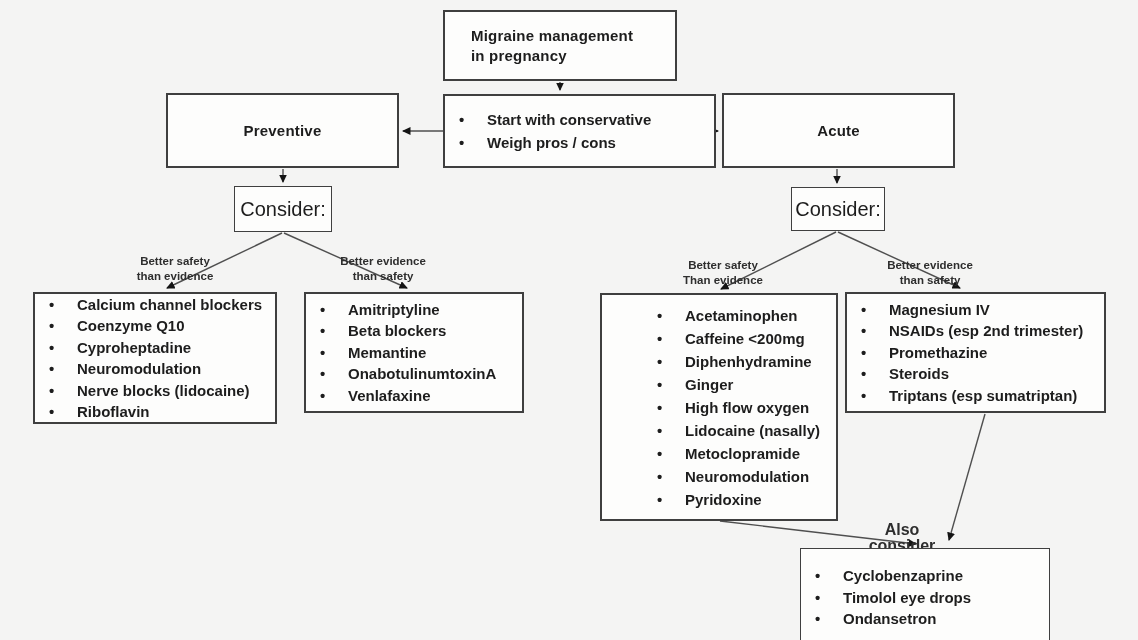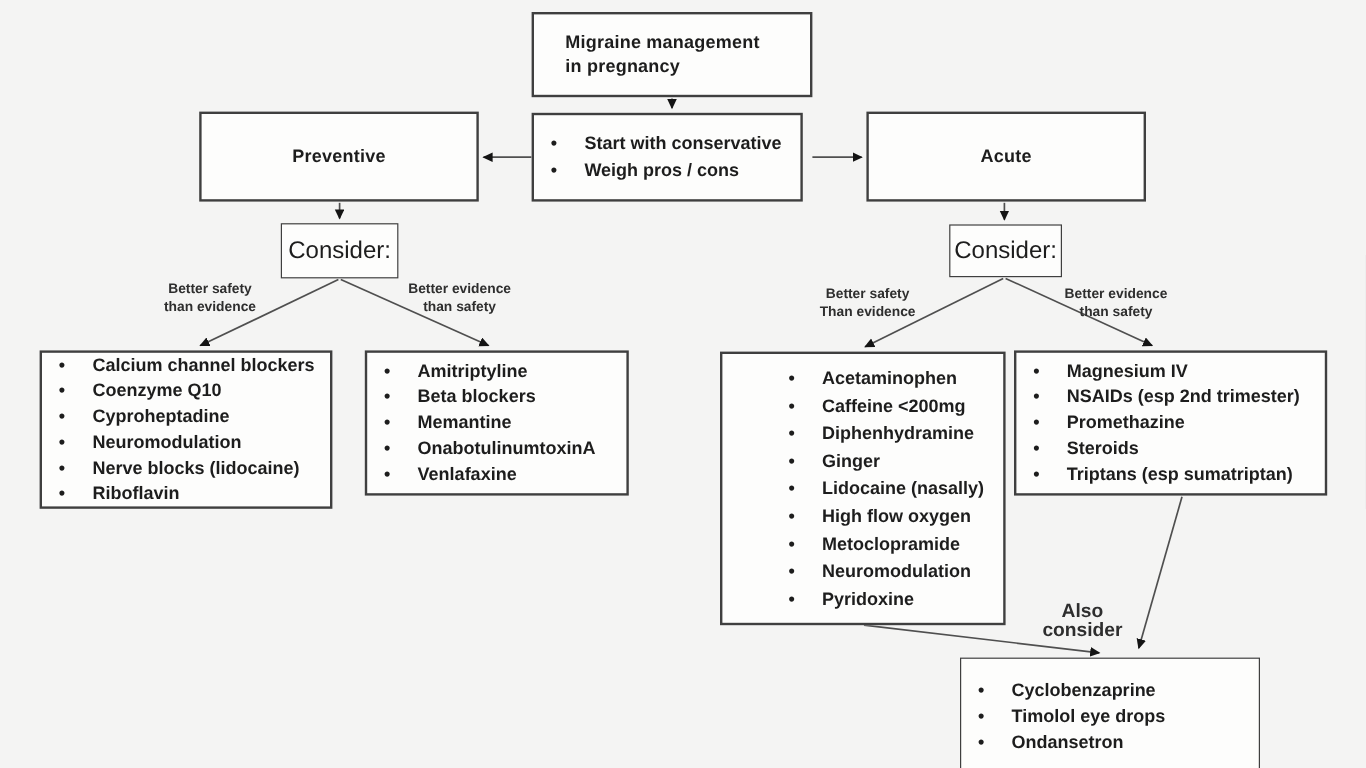--- a/index.html
+++ b/index.html
@@ -21,21 +21,21 @@
   .arrow-layer path.conn { stroke:var(--arrow); stroke-width:1.4; fill:none; }
 
   .box {
     position:absolute; background:var(--box-fill);
     border:2px solid var(--box-border); color:var(--text);
   }
   .center { display:flex; align-items:center; justify-content:center; text-align:left; }
   .heading { font-weight:700; font-size:15px; letter-spacing:.2px; }
 
   .title-box   { left:443px; top:10px;  width:234px; height:71px; padding:0 26px; line-height:20px; }
-  .conserv-box { left:443px; top:94px;  width:226px; height:74px; display:flex; align-items:center; }
+  .conserv-box { left:443px; top:94px;  width:273px; height:74px; display:flex; align-items:center; }
   .prev-box    { left:166px; top:93px;  width:233px; height:75px; }
   .acute-box   { left:722px; top:93px;  width:233px; height:75px; }
 
   .consider-box { border-width:1.5px; font-weight:400; font-size:20px; }
   .prev-consider  { left:234px; top:186px; width:98px; height:46px; }
   .acute-consider { left:791px; top:187px; width:94px; height:44px; }
 
   .list-box { display:flex; align-items:center; }
   .prev-safety    { left:33px;  top:292px; width:244px; height:132px; }
   .prev-evidence  { left:304px; top:292px; width:220px; height:121px; }
@@ -47,21 +47,21 @@
   ul.blist li {
     position:relative; padding-left:28px; font-size:15px; font-weight:600;
     line-height:21.5px; color:var(--text); white-space:nowrap;
   }
   ul.blist li::before { content:"\2022"; position:absolute; left:0; top:0; }
   .acute-safety ul.blist li { line-height:23px; }
   .conserv-box ul.blist li { line-height:23px; }
 
   .branch-label {
     position:absolute; text-align:center; font-size:11.5px; font-weight:600;
-    color:var(--label-text); white-space:pre-line; line-height:15px; width:120px;
+    color:var(--label-text); white-space:pre-line; line-height:15px; width:120px;margin-top:20px;
   }
   .lbl-prev-safety   { left:115px; top:234px; }
   .lbl-prev-evidence { left:323px; top:234px; }
   .lbl-acute-safety  { left:663px; top:238px; }
   .lbl-acute-evidence{ left:870px; top:238px; }
   .lbl-also { left:852px; top:502px; width:100px; font-size:16px; line-height:16px; }
 </style>
 </head>
 <body>
 
@@ -142,22 +142,22 @@
         <li>Venlafaxine</li>
       </ul>
   </div>
 
   <div class="box list-box acute-safety">
     <ul class="blist">
         <li>Acetaminophen</li>
         <li>Caffeine &lt;200mg</li>
         <li>Diphenhydramine</li>
         <li>Ginger</li>
+        <li>High flow oxygen</li>
         <li>Lidocaine (nasally)</li>
-        <li>High flow oxygen</li>
         <li>Metoclopramide</li>
         <li>Neuromodulation</li>
         <li>Pyridoxine</li>
       </ul>
   </div>
 
   <div class="box list-box acute-evidence">
     <ul class="blist">
         <li>Magnesium IV</li>
         <li>NSAIDs (esp 2nd trimester)</li>

